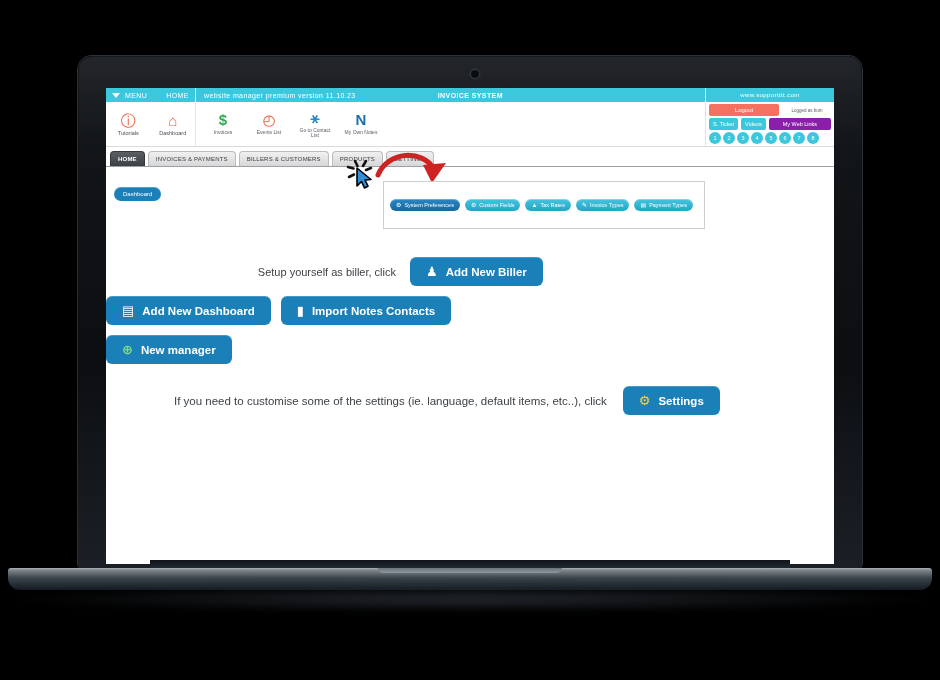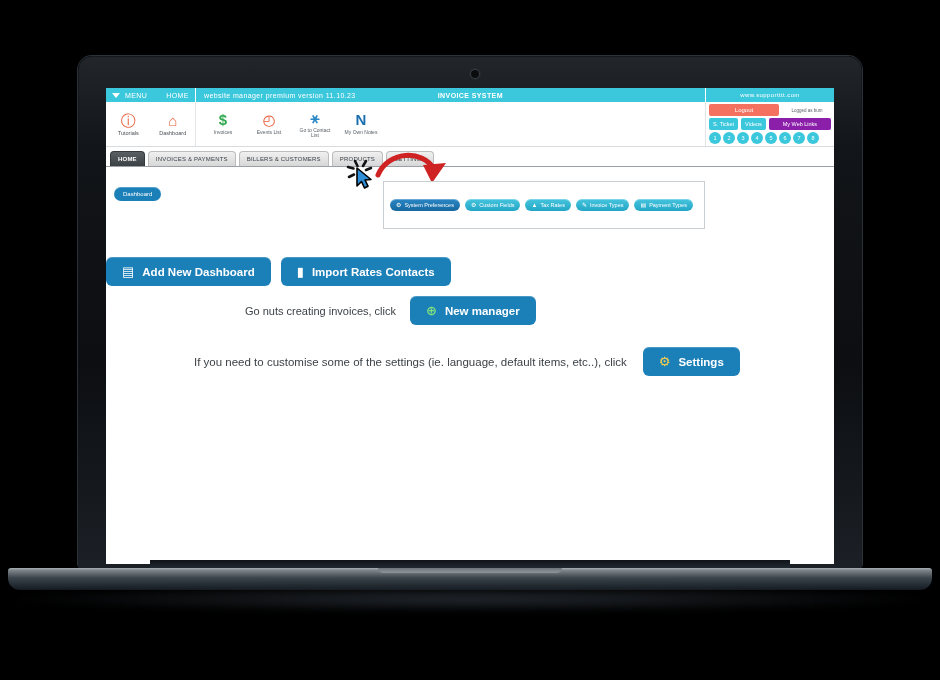--- a/index.html
+++ b/index.html
@@ -120,21 +120,21 @@
   
   .main{position:absolute;left:0;top:90px;width:100%;}
   .row{display:flex;align-items:center;margin-bottom:10px;}
   .row .label{width:290px;text-align:right;padding-right:14px;font-size:11px;color:#3d4247;}
   .bigbtn{display:flex;align-items:center;gap:8px;background:#1b7fb8;color:#fff;
           border-radius:6px;padding:8px 16px;font-size:11.5px;font-weight:bold;cursor:pointer;
           box-shadow:inset 0 1px 0 rgba(255,255,255,.2);}
   .bigbtn .bico{font-size:13px;line-height:13px;}
   .gap{width:10px;}
 
-  .settings-row{display:flex;align-items:center;margin-top:22px;padding-left:88px;text-align:right;}
+  .settings-row{display:flex;align-items:center;margin-top:22px;padding-left:68px;text-align:right;}
   .settings-row .stext{font-size:11.5px;color:#3d4247;margin-right:16px;}
 </style>
 </head>
 <body>
 
 <div id="stage">
 
   <div class="laptop-lid"></div>
   <div class="webcam"></div>
 
@@ -256,35 +256,41 @@
           </div>
           <div class="sm-btn light">
             <span class="sm-ico">▤</span>
             <span>Payment Types</span>
           </div>
         </div>
       </div>
 
       <div class="main">
 
+        <div class="row">
+          <div class="label">Setup yourself as biller, click</div>
+          <div class="bigbtn">
+            <span class="bico">♟</span>
+            <span>Add New Biller</span>
+          </div>
+        </div>
 
         <div class="row">
           <div class="bigbtn">
             <span class="bico">▤</span>
             <span>Add New Dashboard</span>
           </div>
           <div class="gap"></div>
           <div class="bigbtn">
             <span class="bico">▮</span>
-            <span>Import Rates Contacts</span>
+            <span>Import Notes Contacts</span>
           </div>
         </div>
 
         <div class="row">
-          <div class="label">Go nuts creating invoices, click</div>
           <div class="bigbtn">
             <span class="bico" style="color:#7ee07e">⊕</span>
             <span>New manager</span>
           </div>
         </div>
 
         <div class="settings-row">
           <div class="stext">If you need to customise some of the settings (ie. language, default items, etc..), click</div>
           <div class="bigbtn">
             <span class="bico" style="color:#ffd24a">⚙</span>

